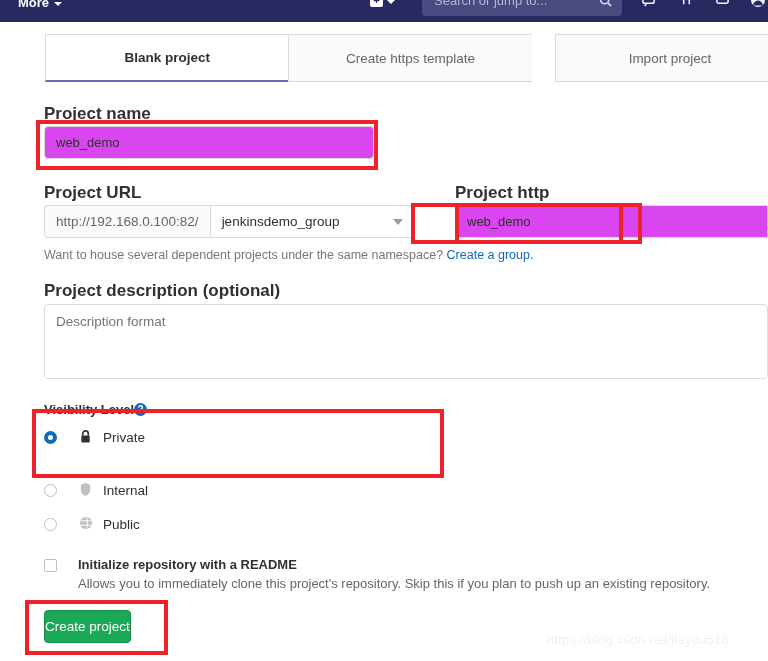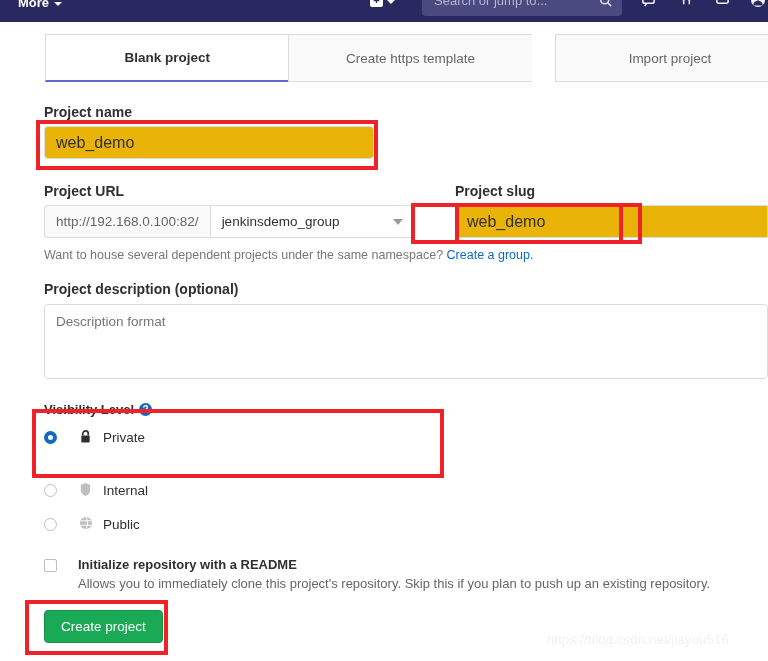--- a/index.html
+++ b/index.html
@@ -66,31 +66,31 @@
     background:#ffffff;color:#303030;font-weight:bold;
     border-bottom:2px solid #6666c4;
   }
   .tab-blank{width:275px;}
   .tab-template{width:275px;}
   .tab-import{width:260px;}
 
   
   .form{position:absolute;left:0;top:82px;width:768px;}
   .label{
-    font-size:14px;font-weight:bold;color:#303030;
+    font-size:17px;font-weight:bold;color:#303030;
   }
   .lbl-project-name{position:absolute;left:44px;top:22px;}
   .lbl-project-url{position:absolute;left:44px;top:101px;}
   .lbl-project-slug{position:absolute;left:455px;top:101px;}
   .lbl-project-desc{position:absolute;left:44px;top:199px;}
 
   .input{
-    box-sizing:border-box;background:#eab308;
+    box-sizing:border-box;background:#d946ef;
     border:1px solid #dbdbdb;border-radius:4px;
-    font-family:"Liberation Sans", sans-serif;font-size:16px;color:#303030;
+    font-family:"Liberation Sans", sans-serif;font-size:13px;color:#303030;
     padding:0 11px;outline:none;
   }
   .inp-name{position:absolute;left:44px;top:44px;width:330px;height:33px;}
 
   .url-row{position:absolute;left:44px;top:123px;display:flex;align-items:stretch;}
   .url-prefix{
     box-sizing:border-box;height:33px;line-height:31px;
     background:#fafafa;border:1px solid #dbdbdb;border-right:none;
     border-radius:4px 0 0 4px;padding:0 11px;
     color:#666666;font-size:13.5px;white-space:nowrap;
@@ -116,21 +116,21 @@
   .textarea{
     position:absolute;left:44px;top:222px;width:724px;height:75px;
     box-sizing:border-box;background:#ffffff;border:1px solid #dbdbdb;border-radius:4px;
     padding:9px 11px;color:#9a9a9a;font-size:13.5px;
     font-family:"Liberation Sans", sans-serif;resize:none;outline:none;
   }
 
   .lbl-visibility{
     position:absolute;left:44px;top:320px;
     font-size:13px;font-weight:bold;color:#303030;
-    display:flex;align-items:center;gap:5px;
+    display:flex;align-items:center;
   }
   .help-icon{
     width:13px;height:13px;border-radius:50%;background:#1068bf;color:#ffffff;
     font-size:10px;font-weight:bold;line-height:13px;text-align:center;
   }
 
   .radio-row{position:absolute;display:flex;align-items:flex-start;gap:0;}
   .rr-private{left:44px;top:347px;}
   .rr-internal{left:44px;top:400px;}
   .rr-public{left:44px;top:434px;}
@@ -152,21 +152,21 @@
     margin-top:2px;flex:none;
   }
   .readme-texts{margin-left:21px;}
   .readme-title{font-size:13px;font-weight:bold;color:#303030;}
   .readme-desc{font-size:13px;color:#666666;margin-top:4px;}
 
   .btn-create{
     position:absolute;left:44px;top:528px;
     background:#1aaa55;color:#ffffff;border:1px solid #168f48;border-radius:4px;
     font-family:"Liberation Sans", sans-serif;font-size:13.5px;
-    padding:8px 16px;cursor:pointer;
+    padding:8px 0;cursor:pointer;
   }
 
   
   .anno{position:absolute;border:4px solid #ee2229;box-sizing:border-box;pointer-events:none;}
   .anno-name{left:36px;top:120px;width:342px;height:50px;}
   .anno-group{left:411px;top:203px;width:231px;height:41px;}
   .anno-slug{left:455px;top:203px;width:168px;height:41px;}
   .anno-visibility{left:32px;top:409px;width:412px;height:69px;}
   .anno-create{left:25px;top:600px;width:143px;height:55px;}
 
@@ -245,21 +245,21 @@
 
   <div class="label lbl-project-url">Project URL</div>
   <div class="url-row">
     <div class="url-prefix">http://192.168.0.100:82/</div>
     <div class="url-select">
       <span>jenkinsdemo_group</span>
       <span class="chev"></span>
     </div>
   </div>
 
-  <div class="label lbl-project-slug">Project slug</div>
+  <div class="label lbl-project-slug">Project http</div>
   <input class="input inp-slug" value="web_demo" style="">
 
   <div class="helper">
     <span>Want to house several dependent projects under the same namespace?</span>
     <a href="#">Create a group.</a>
   </div>
 
   <div class="label lbl-project-desc">Project description (optional)</div>
   <textarea class="textarea" placeholder="Description format" style=""></textarea>
 

